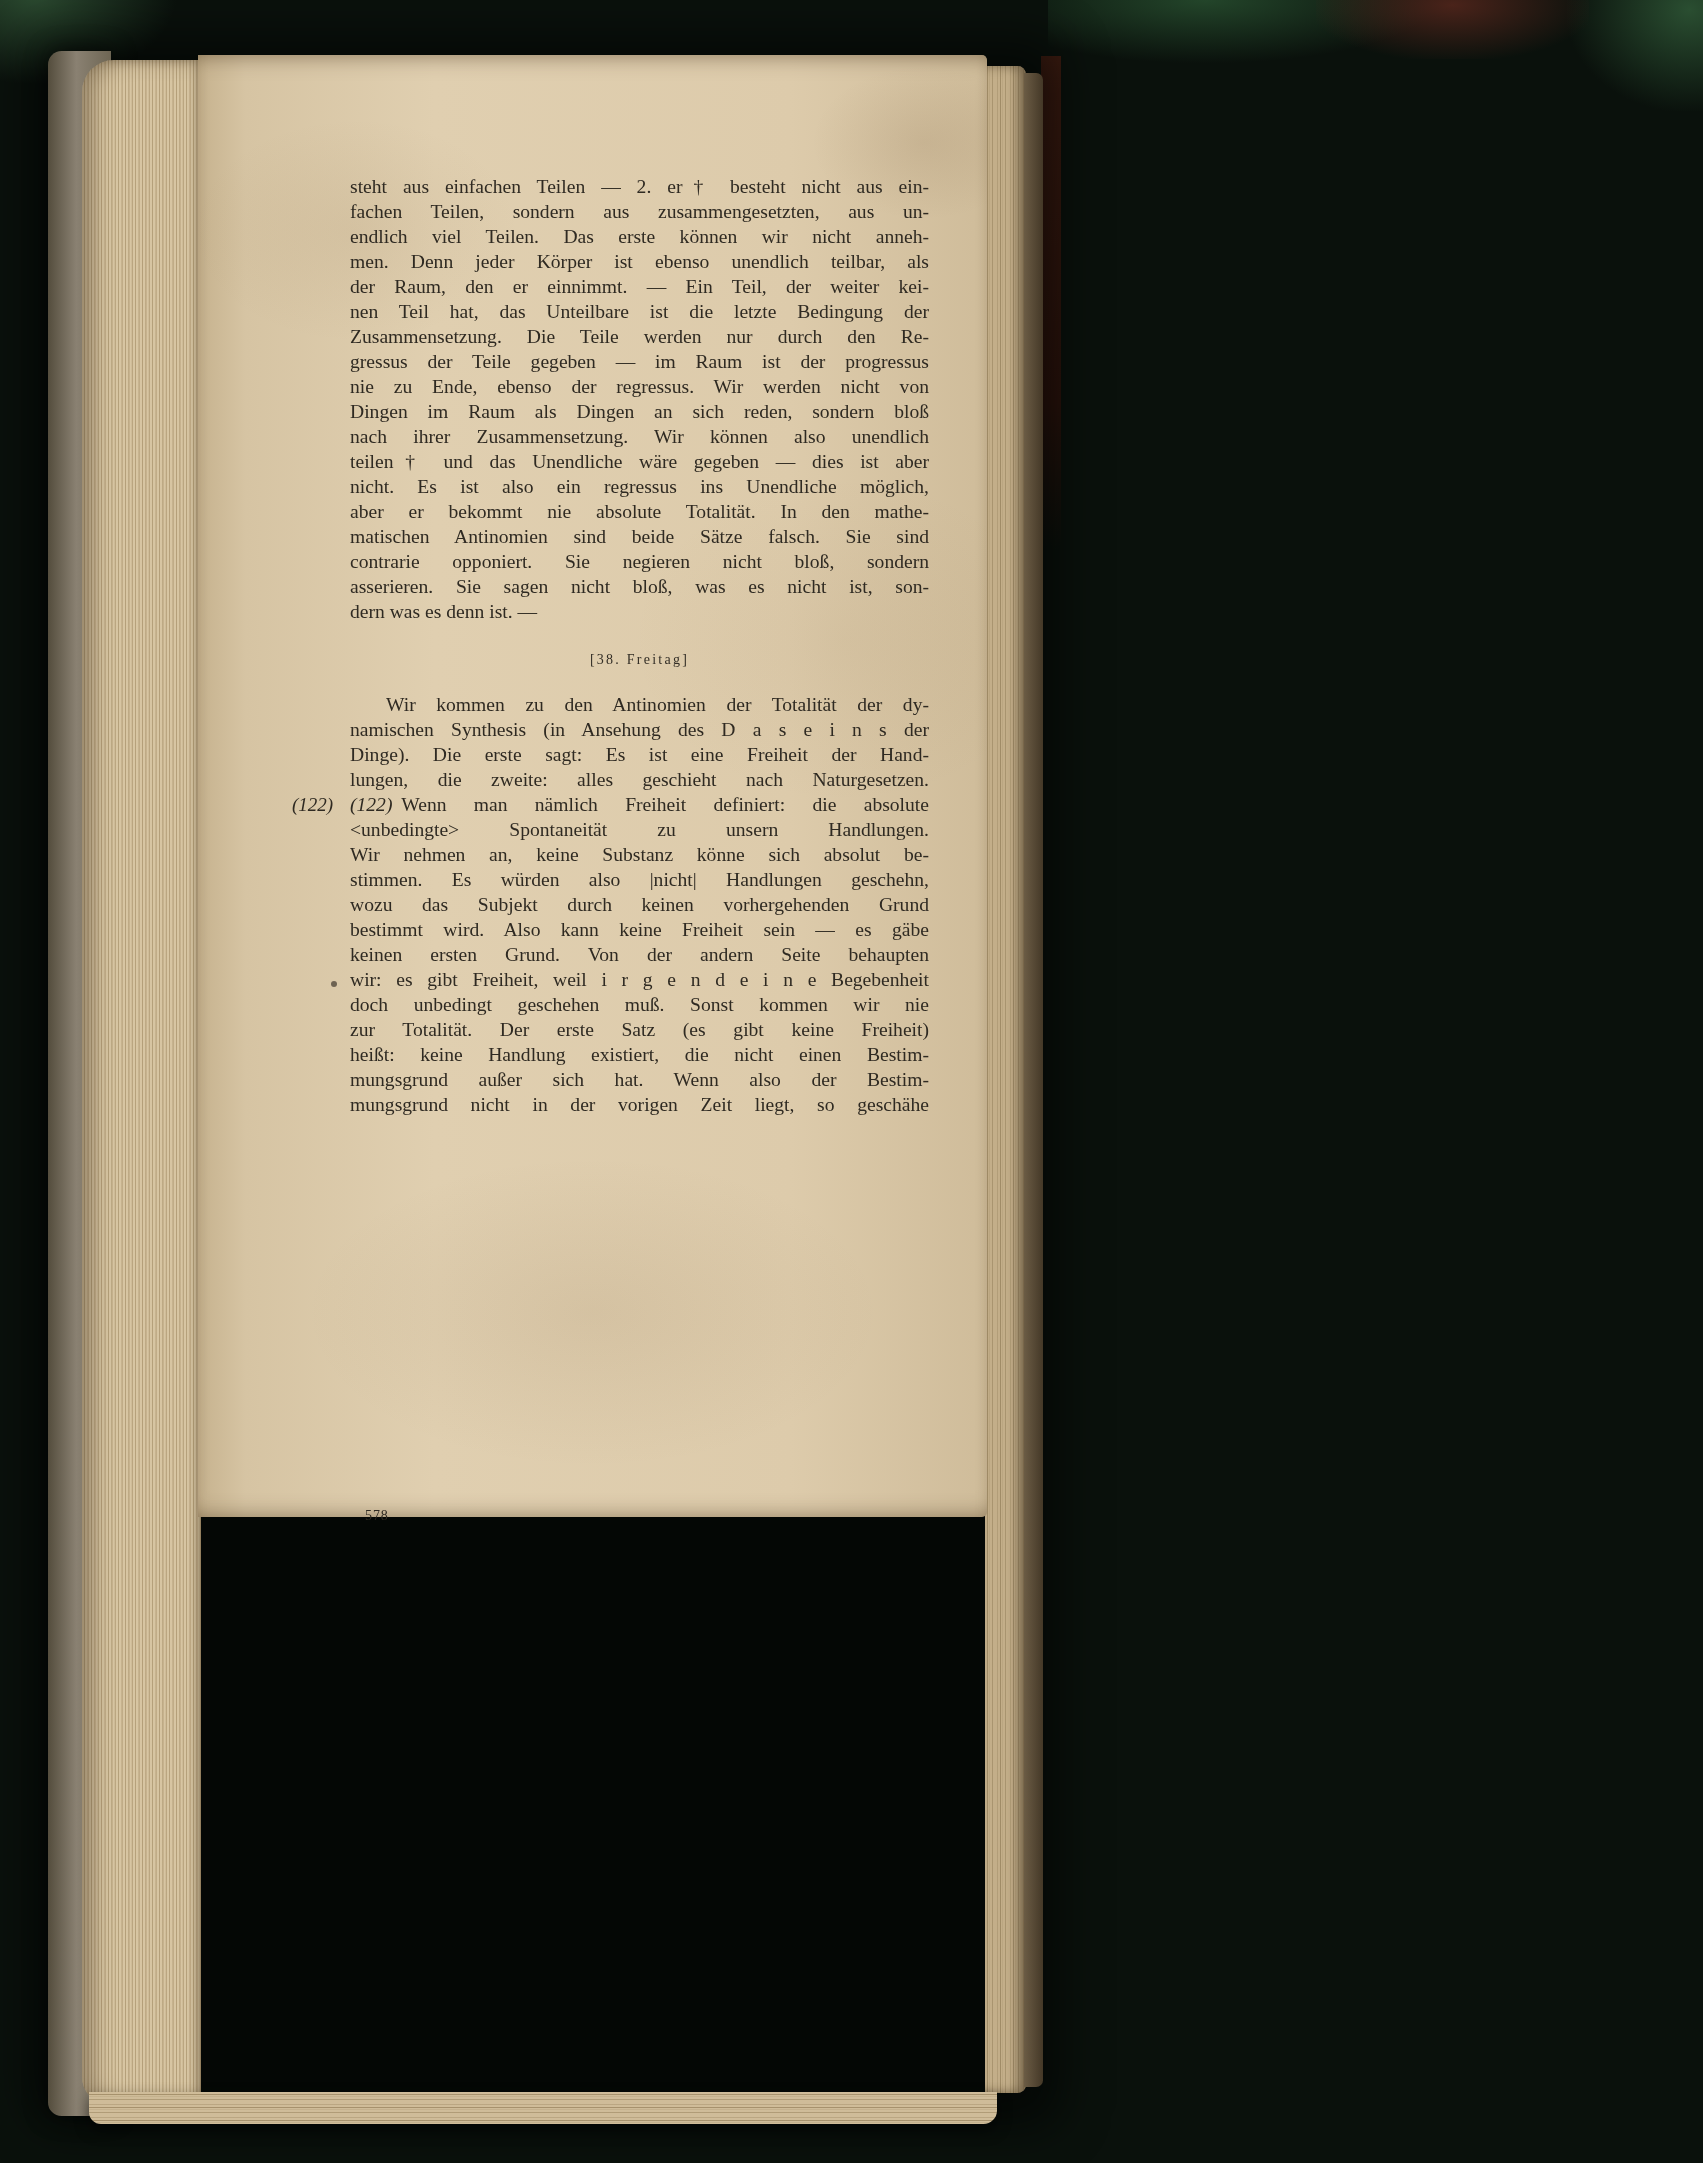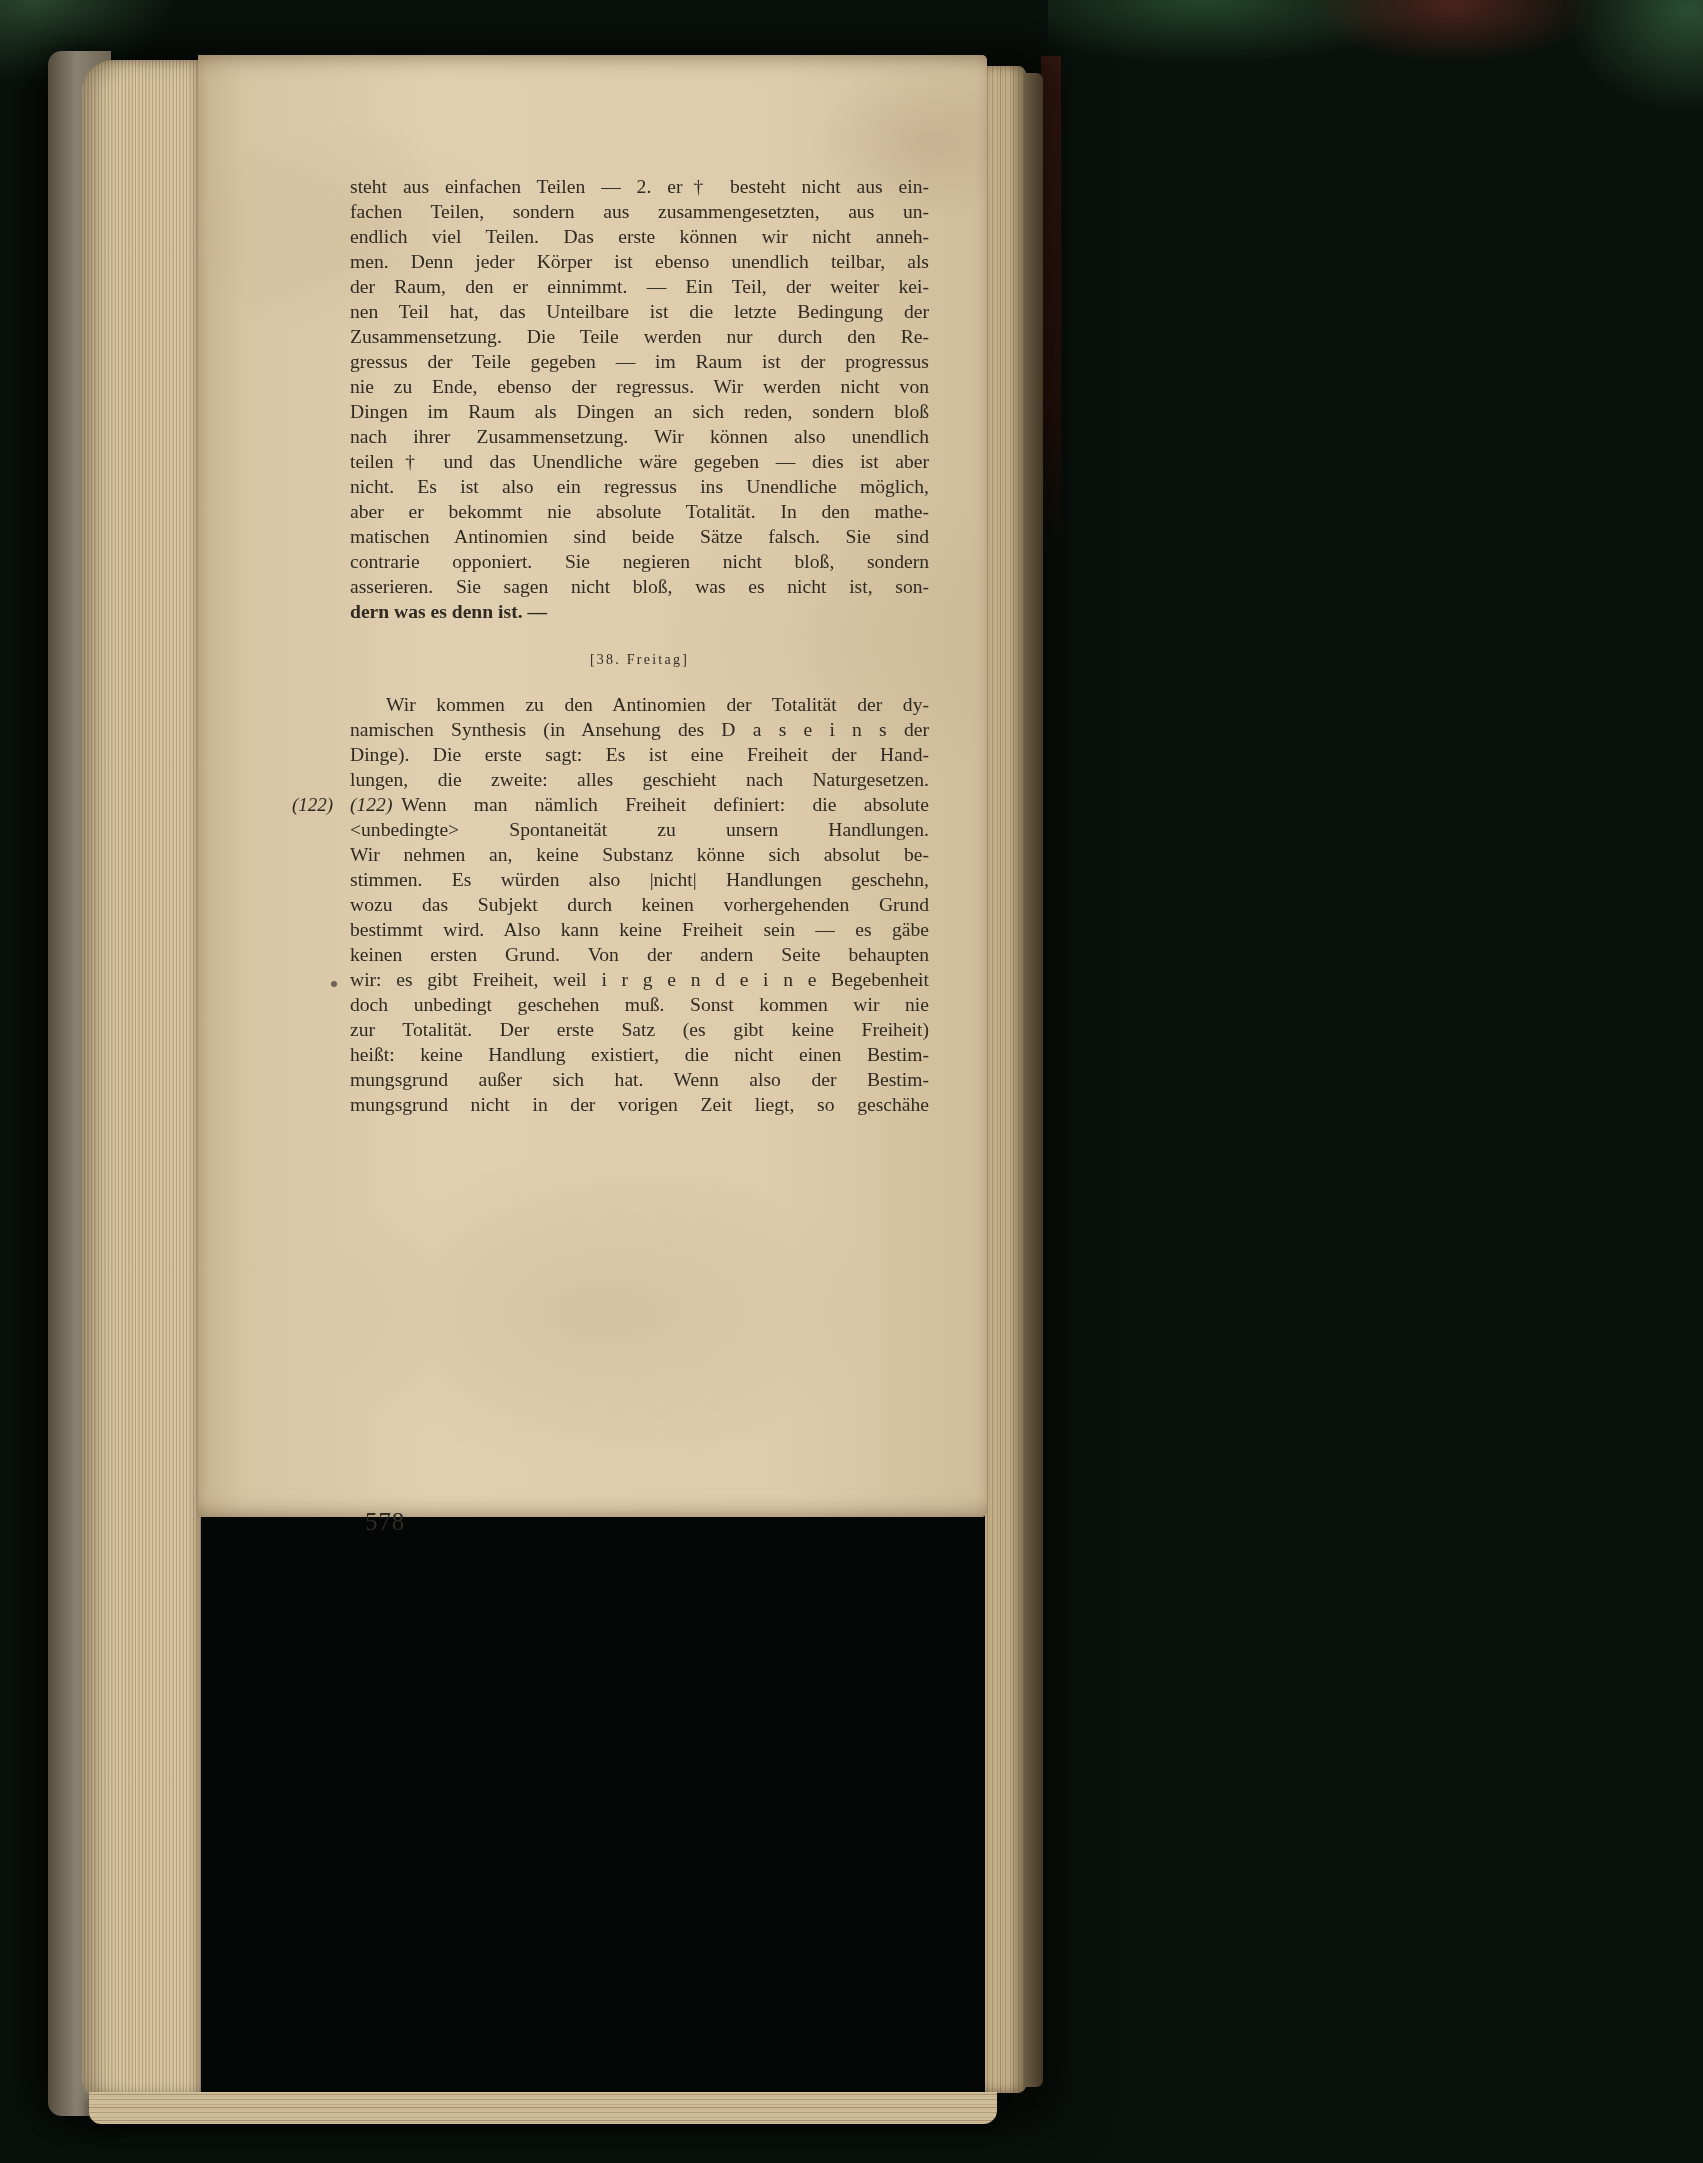--- a/index.html
+++ b/index.html
@@ -55,29 +55,29 @@
   .paper-texture { position: absolute; inset: 0; pointer-events: none; background:
     radial-gradient(ellipse 273px 187px at 20% 12%, rgba(120,90,50,.08), transparent 60%),
     radial-gradient(ellipse 358px 273px at 82% 40%, rgba(120,90,50,.06), transparent 60%),
     radial-gradient(ellipse 443px 239px at 50% 86%, rgba(110,80,45,.09), transparent 65%),
     radial-gradient(ellipse 187px 128px at 92% 6%, rgba(100,70,40,.11), transparent 60%); }
 
   
   .text-block { position: absolute; left: 152px; top: 119px; width: 579px;
     color: #2f2a22; font-size: 19.6px; line-height: 25px; }
   .line { text-align: justify; text-align-last: justify; }
-  .line.last { text-align-last: left; font-weight: bold; }
+  .line.last { text-align-last: left; }
   .line.indent { text-indent: 36px; }
   .line.rel { position: relative; }
   .heading { text-align: center; font-size: 14px; letter-spacing: 0.16em;
     margin: 23px 0 20.4px; color: #332e26; }
   .margin-note { position: absolute; left: -58px; top: 0; font-style: italic;
     font-size: 19px; letter-spacing: 0; }
   .inline-ref { font-style: italic; margin-right: 0.45em; }
-  .page-number { position: absolute; left: 167px; top: 1453px; font-size: 25px;
+  .page-number { position: absolute; left: 167px; top: 1453px; font-size: 14px;
     color: #2f2a22; letter-spacing: 0.9px; }
   .speck { position: absolute; width: 6px; height: 6px; background: #4a4035;
     border-radius: 50%; opacity: .75; }
 </style>
 </head>
 <body>
 
 <div class="scene">
 
   <div class="blob blob-tl"></div>

